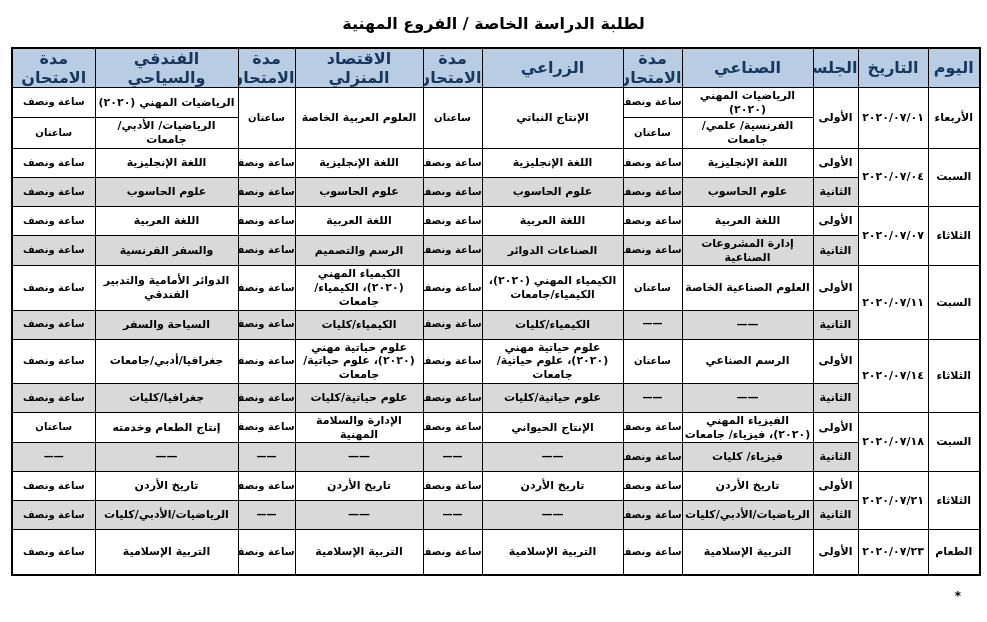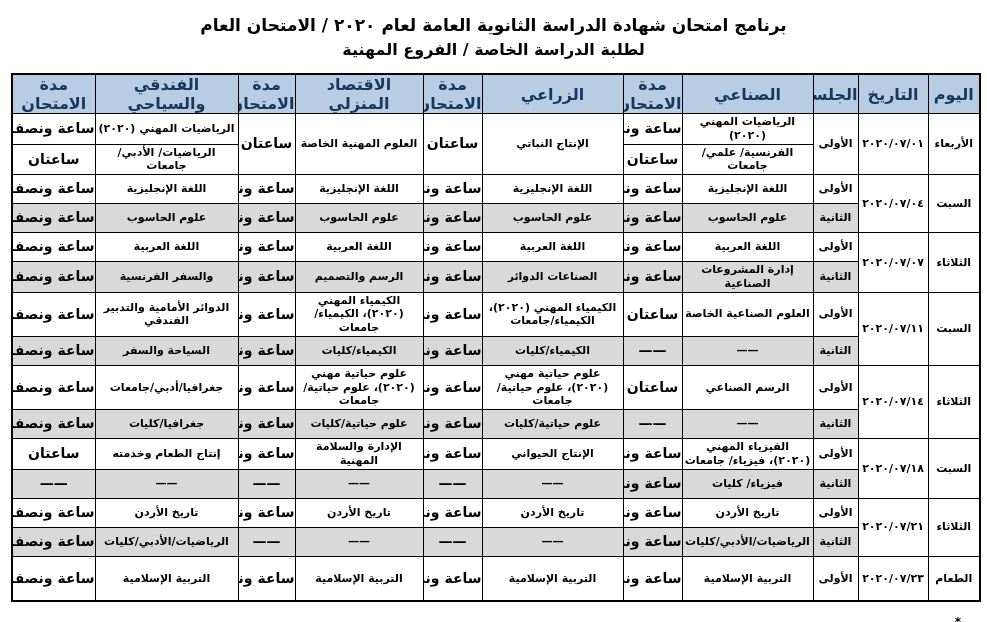--- a/index.html
+++ b/index.html
@@ -42,42 +42,41 @@
   thead tr{height:22px;}
   th{
     background:var(--header-bg);
     color:var(--header-text);
     font-size:16px;
     padding:0;
   }
   tbody tr{height:29px;}
   tbody tr.tall{height:45px;}
   td{font-size:11px;line-height:1.25;}
-  td.duration{font-size:14px;white-space:nowrap;padding:0;}
+  td.duration{font-size:10px;white-space:nowrap;padding:0;}
   td.shaded{background:var(--shaded);}
   .footnotes{
     margin:9px 26px 0 0;
     direction:rtl;
     text-align:right;
   }
   .footnote-line{
     font-size:11px;
     font-weight:bold;
     line-height:1.85;
     color:#000;
   }
   .footnote-marker{display:inline-block;margin-left:6px;font-size:12px;}
 </style>
 </head>
 <body>
 
 <div class="page">
 
   <div class="titles">
-    <div class="title-line">برنامج امتحان شهادة الدراسة الثانوية العامة لعام ٢٠٢٠ / الامتحان العام</div>
     <div class="title-line second">لطلبة الدراسة الخاصة / الفروع المهنية</div>
   </div>
 
   <table class="schedule">
     <colgroup>
       <col style="width:52px">
       <col style="width:70px">
       <col style="width:45px">
       <col style="width:131px">
       <col style="width:59px">
@@ -105,21 +104,21 @@
     </thead>
     <tbody id="schedule-body">
         <tr>
           <td rowspan="2">الأربعاء</td>
           <td rowspan="2">٢٠٢٠/٠٧/٠١</td>
           <td rowspan="2">الأولى</td>
           <td>الرياضيات المهني (٢٠٢٠)</td>
           <td class="duration">ساعة ونصف</td>
           <td rowspan="2">الإنتاج النباتي</td>
           <td rowspan="2" class="duration">ساعتان</td>
-          <td rowspan="2">العلوم المهنية الخاصة</td>
+          <td rowspan="2">العلوم العربية الخاصة</td>
           <td rowspan="2" class="duration">ساعتان</td>
           <td>الرياضيات المهني (٢٠٢٠)</td>
           <td class="duration">ساعة ونصف</td>
         </tr>
         <tr>
           <td>الفرنسية/ علمي/جامعات</td>
           <td class="duration">ساعتان</td>
           <td>الرياضيات/ الأدبي/جامعات</td>
           <td class="duration">ساعتان</td>
         </tr>

